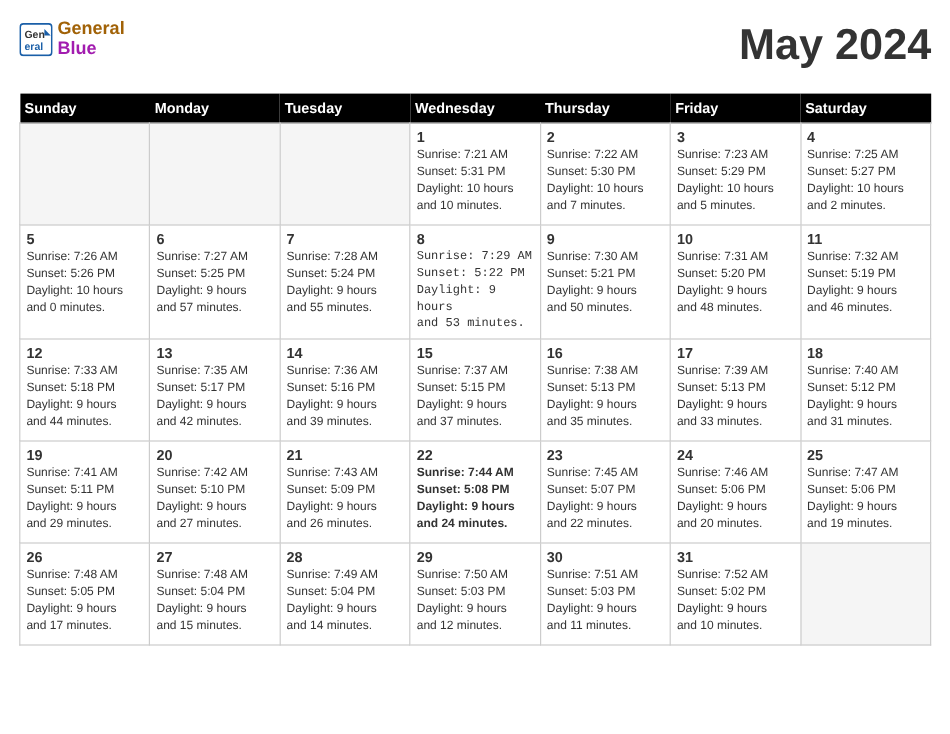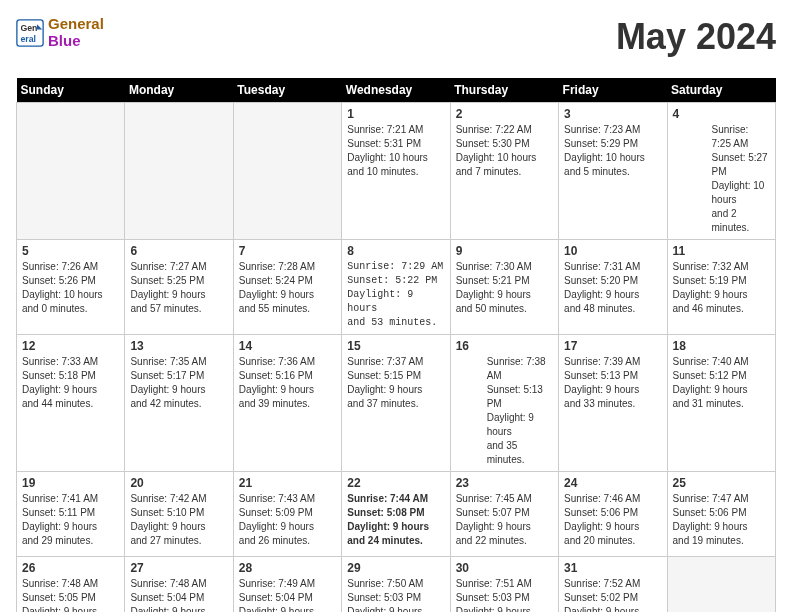--- a/index.html
+++ b/index.html
@@ -144,21 +144,21 @@
         </td>
         <td>
           <span class="day-num">3</span>
           <div class="cell-info" style="font-size: 10px; line-height: 1.4; white-space: pre-line;">Sunrise: 7:23 AM
 Sunset: 5:29 PM
 Daylight: 10 hours
 and 5 minutes.</div>
         </td>
         <td>
           <span class="day-num">4</span>
-          <div class="cell-info" style="font-size: 10px; line-height: 1.4; white-space: pre-line; margin-left: 39px;">Sunrise: 7:25 AM
+          <div class="cell-info" style="font-size: 10px; line-height: 1.4; white-space: pre-line;">Sunrise: 7:25 AM
 Sunset: 5:27 PM
 Daylight: 10 hours
 and 2 minutes.</div>
         </td>
       </tr>
       <tr class="week-row">
         <td>
           <span class="day-num">5</span>
           <div class="cell-info" style="font-size: 10px; line-height: 1.4; white-space: pre-line;">Sunrise: 7:26 AM
 Sunset: 5:26 PM
@@ -232,21 +232,21 @@
         </td>
         <td>
           <span class="day-num">15</span>
           <div class="cell-info" style="font-size: 10px; line-height: 1.4; white-space: pre-line;">Sunrise: 7:37 AM
 Sunset: 5:15 PM
 Daylight: 9 hours
 and 37 minutes.</div>
         </td>
         <td>
           <span class="day-num">16</span>
-          <div class="cell-info" style="font-size: 10px; line-height: 1.4; white-space: pre-line; margin-left: 31px;">Sunrise: 7:38 AM
+          <div class="cell-info" style="font-size: 10px; line-height: 1.4; white-space: pre-line;">Sunrise: 7:38 AM
 Sunset: 5:13 PM
 Daylight: 9 hours
 and 35 minutes.</div>
         </td>
         <td>
           <span class="day-num">17</span>
           <div class="cell-info" style="font-size: 10px; line-height: 1.4; white-space: pre-line;">Sunrise: 7:39 AM
 Sunset: 5:13 PM
 Daylight: 9 hours
 and 33 minutes.</div>

